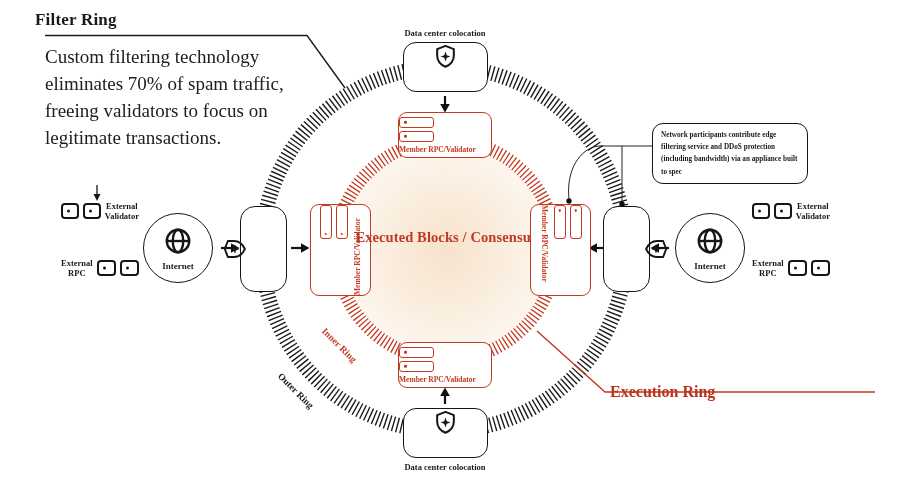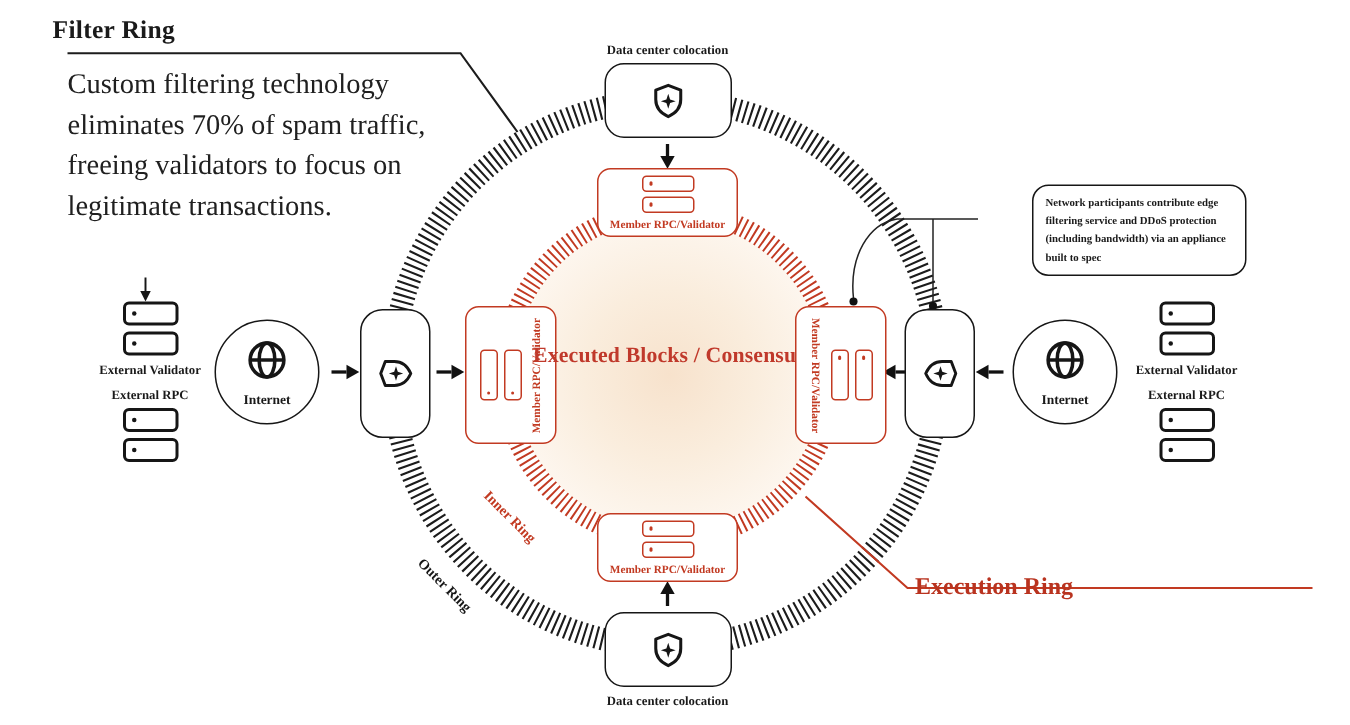--- a/index.html
+++ b/index.html
@@ -17,21 +17,21 @@
   .callout{border:1.5px solid #161616;border-radius:9px;background:#fff;
            font-size:7.5px;font-weight:bold;line-height:1.7;padding:5px 8px;box-sizing:border-box;}
 
   .center-title{font-size:14.5px;font-weight:bold;letter-spacing:.1px;}
   .center-sub{font-size:10px;font-weight:bold;margin-top:3px;}
 
   .small-label{font-size:8.5px;font-weight:bold;text-align:center;}
   .ring-label{font-size:9.5px;font-weight:bold;transform:rotate(45deg);transform-origin:0 0;white-space:nowrap;}
 
   
-  .node{background:#fff;box-sizing:border-box;display:flex;align-items:center;justify-content:center;}
+  .node{background:#fff;box-sizing:border-box;display:flex;justify-content:center;}
   .shield-box{width:85px;height:50px;border:1.8px solid #161616;border-radius:13px;}
   .appliance{width:47px;height:86px;border:1.8px solid #161616;border-radius:15px;}
   .member-h{width:94px;height:46px;border:1.6px solid #c23a22;border-radius:9px;
             flex-direction:column;gap:3px;}
   .member-v{width:61px;height:92px;border:1.6px solid #c23a22;border-radius:9px;gap:5px;}
   .member-label{font-size:7.5px;font-weight:bold;color:#c23a22;white-space:nowrap;}
   .vtext-up{writing-mode:vertical-rl;transform:rotate(180deg);}
   .vtext-down{writing-mode:vertical-rl;}
 
   
@@ -40,21 +40,21 @@
                width:3px;height:3px;border-radius:50%;background:#161616;}
   .bar.red{border:1.6px solid #c23a22;width:33px;height:9px;border-radius:3px;}
   .bar.red::before{background:#c23a22;width:2.5px;height:2.5px;}
   .vbar{position:relative;background:#fff;border:1.6px solid #c23a22;border-radius:3px;width:10px;height:32px;}
   .vbar.dot-bottom::before{content:'';position:absolute;bottom:3px;left:50%;transform:translateX(-50%);
                width:2.5px;height:2.5px;border-radius:50%;background:#c23a22;}
   .vbar.dot-top::before{content:'';position:absolute;top:3px;left:50%;transform:translateX(-50%);
                width:2.5px;height:2.5px;border-radius:50%;background:#c23a22;}
   .vbars{display:flex;gap:4px;}
 
-  .ext-group{display:flex;flex-direction:column;align-items:center;gap:4px;width:78px;}
+  .ext-group{display:flex;flex-direction:row;align-items:center;gap:4px;width:78px;}
 
   .internet{width:70px;height:70px;border:1.7px solid #161616;border-radius:50%;background:#fff;
             box-sizing:border-box;display:flex;flex-direction:column;align-items:center;justify-content:center;gap:1px;}
   .internet .small-label{font-size:9px;}
 </style>
 </head>
 <body>
 
 <div class="canvas">
 
@@ -105,21 +105,21 @@
         <path d="M659 243.2 L650.5 248 L659 252.8 Z" fill="#111" stroke="none"></path>
     </g>
   </svg>
 
   <div class="abs" style="left:35px;top:10px;">
     <div class="filter-title">Filter Ring</div>
   </div>
   <div class="abs filter-desc" style="left:45px;top:44px;">Custom filtering technology eliminates 70% of spam traffic, freeing validators to focus on legitimate transactions.</div>
 
 
-  <div class="abs callout" style="left:688px;top:123px;width:143px;font-size:7.2px;border-radius:11px;">Network participants contribute edge filtering service and DDoS protection (including bandwidth) via an appliance built to spec</div>
+  <div class="abs callout" style="left:652px;top:123px;width:156px;font-size:7.2px;border-radius:11px;">Network participants contribute edge filtering service and DDoS protection (including bandwidth) via an appliance built to spec</div>
 
   <div class="abs ext-group" style="left:61px;top:201px;">
     <div class="bar"></div>
     <div class="bar"></div>
     <div class="small-label">External Validator</div>
   </div>
 
   <div class="abs ext-group" style="left:61px;top:258px;">
     <div class="small-label">External RPC</div>
     <div class="bar"></div>

